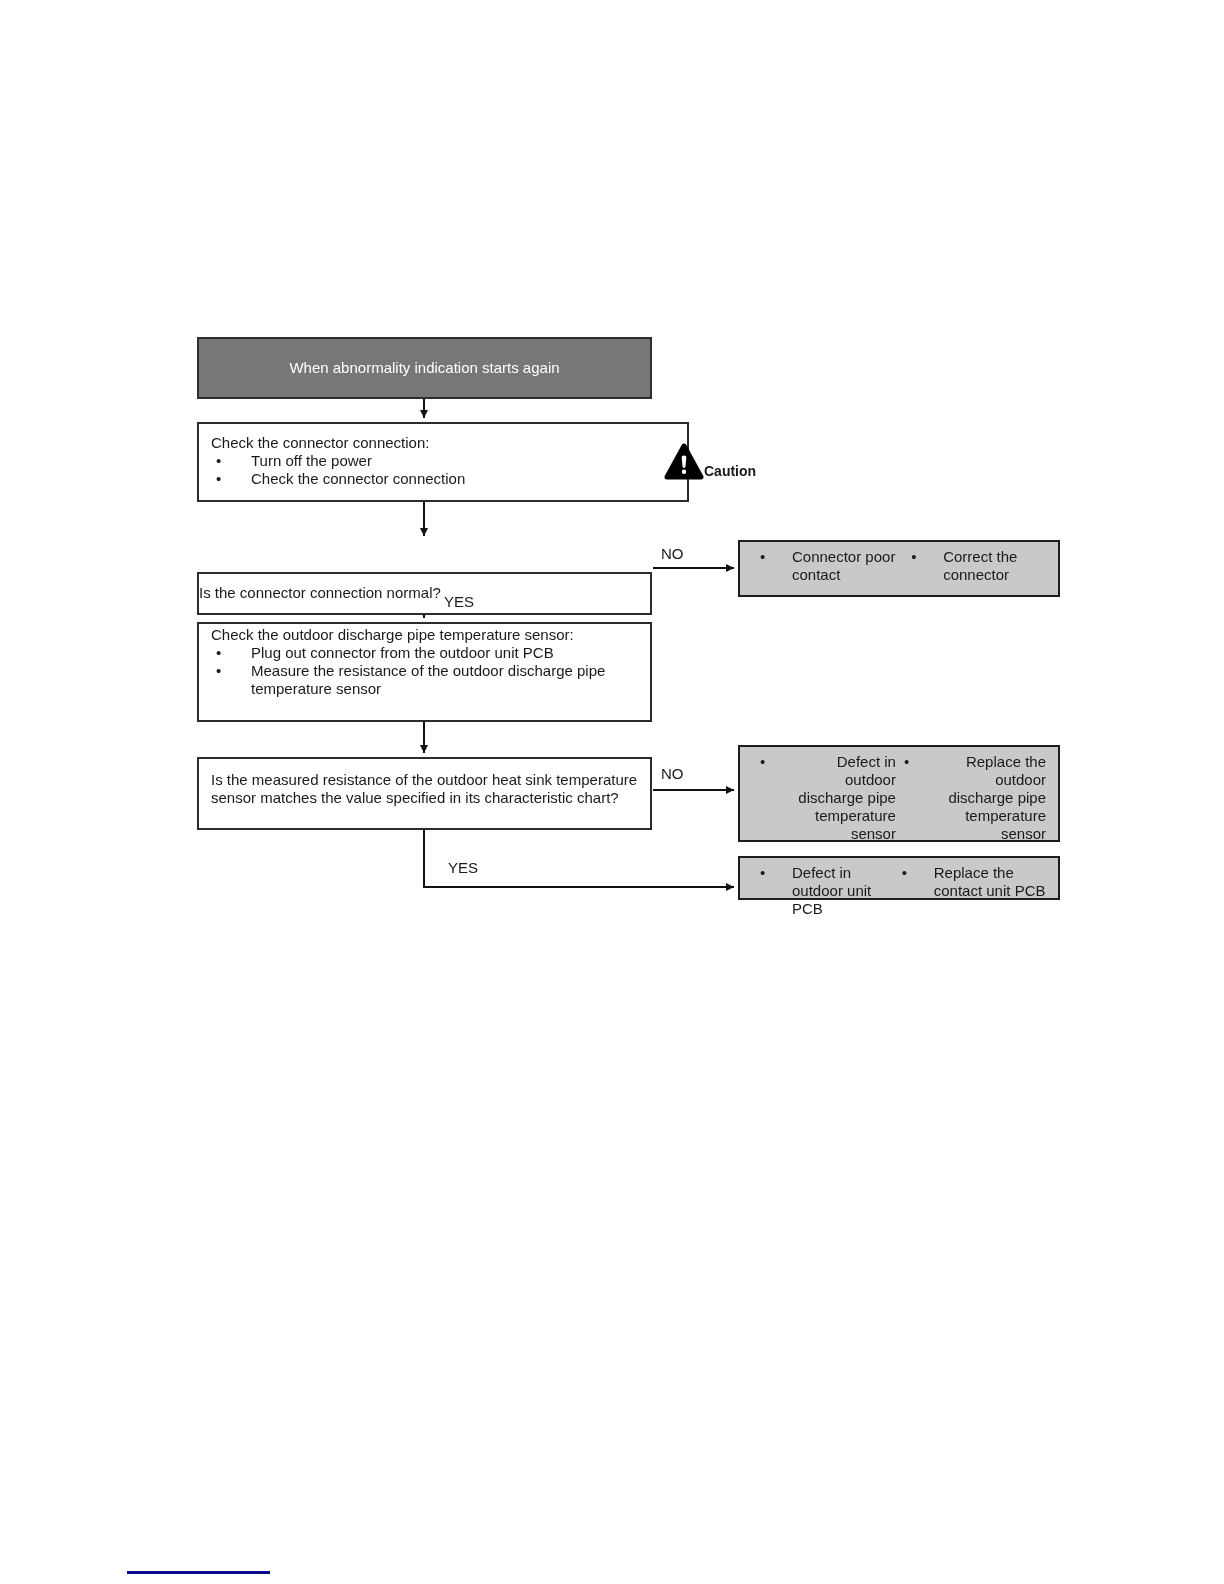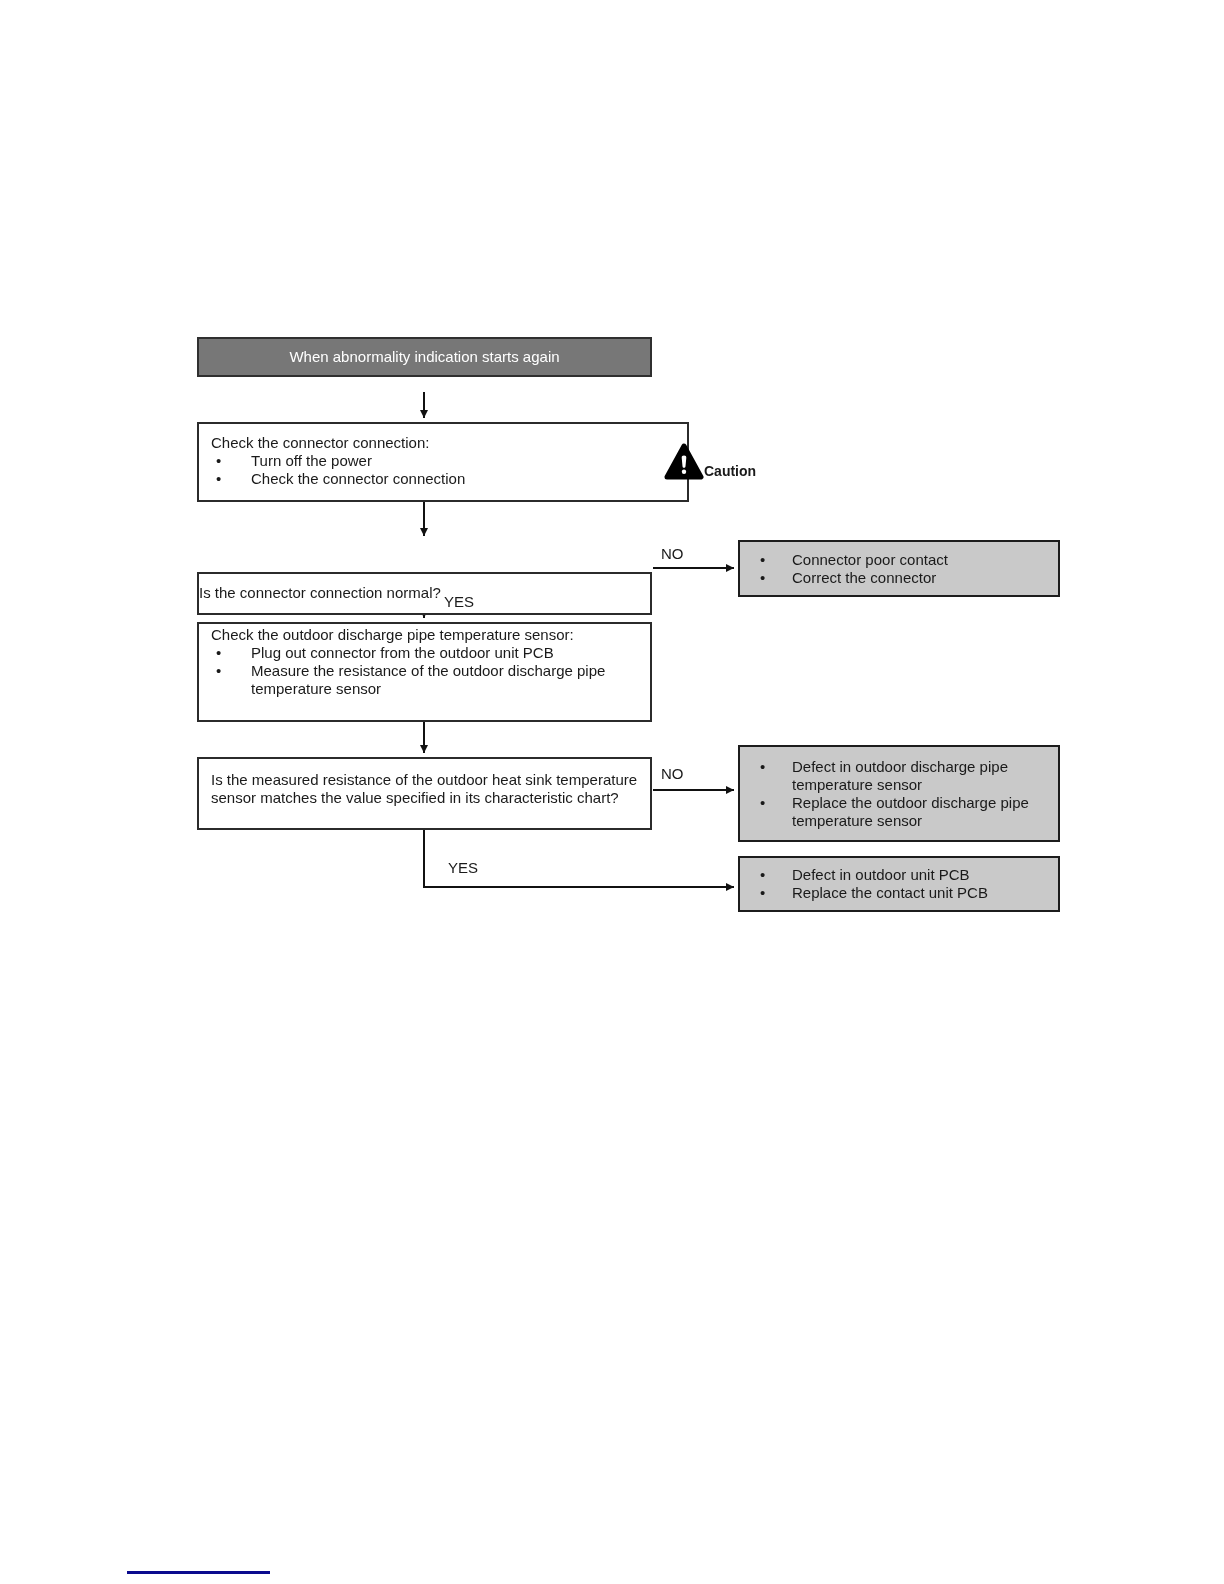--- a/index.html
+++ b/index.html
@@ -24,45 +24,45 @@
   }
   .box {
     position: absolute;
     background: #ffffff;
     border: 2px solid #2b2b2b;
     box-sizing: border-box;
     font-size: 15px;
     line-height: 18px;
   }
   .start-node {
-    left: 197px; top: 337px; width: 455px; height: 40px;
+    left: 197px; top: 337px; width: 455px; height: 62px;
     background: #777777;
     border-color: #2f2f2f;
     color: #ffffff;
     display: flex; align-items: center; justify-content: center;
     text-align: center;
   }
   .b-check1 { left: 197px; top: 422px; width: 492px; height: 80px; padding: 10px 12px; }
   .b-q1     { left: 197px; top: 540px; width: 455px; height: 43px; padding: 10px 0; margin-top: 32px; }
   .b-check2 { left: 197px; top: 622px; width: 455px; height: 100px; padding: 2px 12px; }
   .b-q2     { left: 197px; top: 757px; width: 455px; height: 73px; padding: 12px 12px; }
   .callout {
     position: absolute;
     left: 738px; width: 322px;
     background: #c9c9c9;
     border: 2px solid #1c1c1c;
     box-sizing: border-box;
     font-size: 15px;
     line-height: 18px;
     padding: 6px 12px;
-    display: flex; flex-direction: column; justify-content: center;
+    display: flex; flex-direction: row; justify-content: center;
   }
   .c-a { top: 540px; height: 57px; }
-  .c-b { top: 745px; height: 97px; }
-  .c-c { top: 856px; height: 56px; }
+  .c-b { top: 745px; height: 97px; text-align: right; }
+  .c-c { top: 856px; height: 44px; }
   .brow { position: relative; padding-left: 40px; }
   .brow::before { content: "\2022"; position: absolute; left: 5px; }
   .callout .brow::before { left: 8px; }
   .edge-label {
     position: absolute;
     font-size: 15px;
     background: transparent;
   }
   .lbl-no1  { left: 661px; top: 545px; }
   .lbl-yes1 { left: 444px; top: 593px; }

